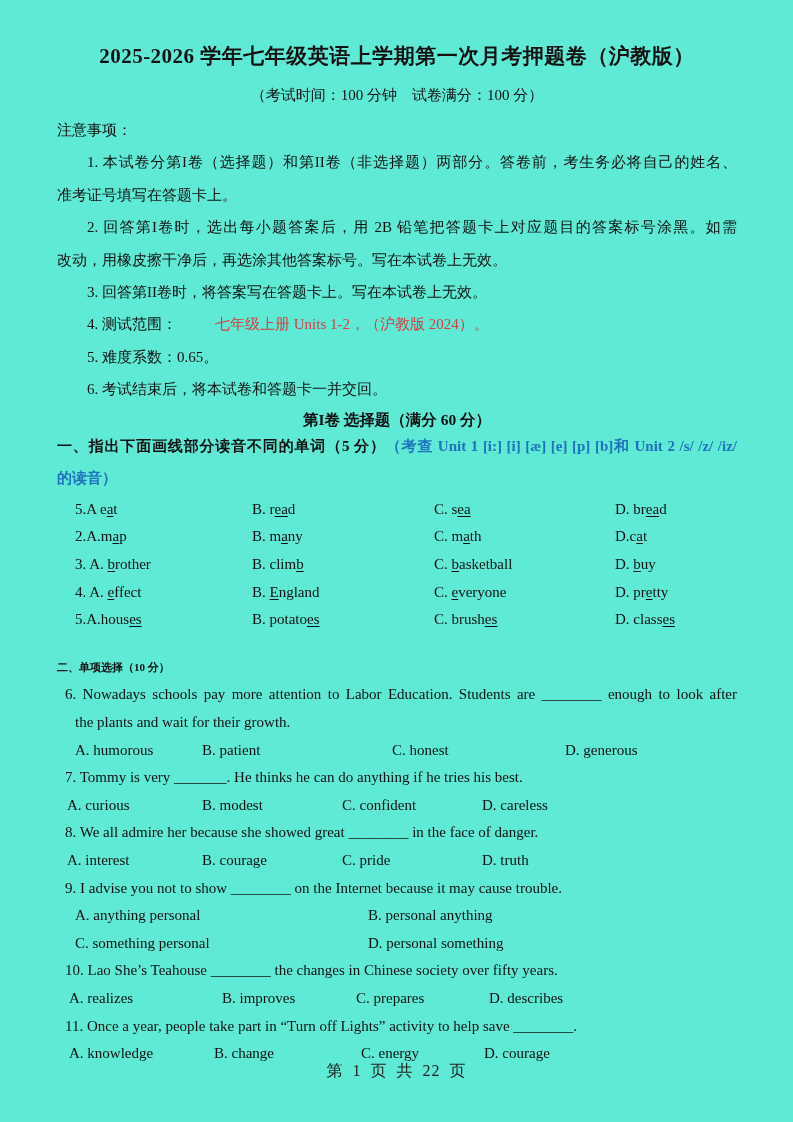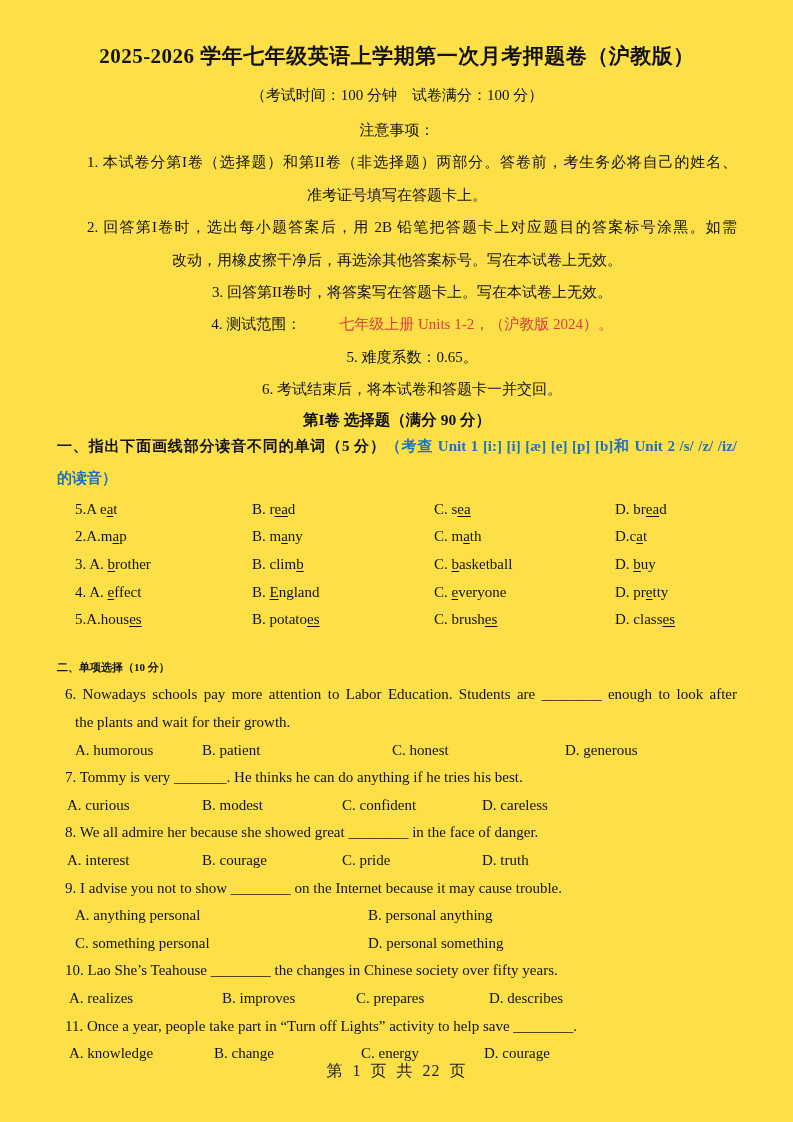--- a/index.html
+++ b/index.html
@@ -2,42 +2,42 @@
 <html lang="zh"><head>
 <meta charset="utf-8">
 <style>
   html,body{margin:0;padding:0;background:#fff;}
   .page{
     position:relative;
     width:793px;height:1122px;
     margin:0 auto;
     box-sizing:border-box;
     padding:40px 56px 0 57px;
-    background:#fde047;
+    background:#5eead4;
     overflow:hidden;
     font-family:"Liberation Serif","DejaVu Serif",serif;
     color:#111;
     font-size:15px;
   }
   .title{
     margin:0;
     font-size:21px;
     font-weight:bold;
     text-align:center;
     line-height:32px;
     letter-spacing:0.5px;
   }
   .subtitle{
     margin-top:12px;
     text-align:center;
     line-height:22px;
     font-size:15px;
   }
   .notes{margin-top:8px;}
-  .nline{line-height:32.4px;text-align:center;}
+  .nline{line-height:32.4px;}
   .indent{text-indent:2em;}
   .stretch{text-align:justify;text-align-last:justify;}
   .red{color:#da3c41;margin-left:38px;}
   .blue{color:#1f72bc;}
   .b{font-weight:bold;}
   .part-heading{
     font-weight:bold;
     text-align:center;
     line-height:27px;
     font-size:15.5px;
@@ -85,21 +85,21 @@
     <div class="nline indent stretch">1. 本试卷分第I卷（选择题）和第II卷（非选择题）两部分。答卷前，考生务必将自己的姓名、</div>
     <div class="nline">准考证号填写在答题卡上。</div>
     <div class="nline indent stretch">2. 回答第I卷时，选出每小题答案后，用 2B 铅笔把答题卡上对应题目的答案标号涂黑。如需</div>
     <div class="nline">改动，用橡皮擦干净后，再选涂其他答案标号。写在本试卷上无效。</div>
     <div class="nline indent">3. 回答第II卷时，将答案写在答题卡上。写在本试卷上无效。</div>
     <div class="nline indent"><span>4. 测试范围：</span><span class="red">七年级上册 Units 1-2，（沪教版 2024）。</span></div>
     <div class="nline indent">5. 难度系数：0.65。</div>
     <div class="nline indent">6. 考试结束后，将本试卷和答题卡一并交回。</div>
   </div>
 
-  <div class="part-heading">第I卷 选择题（满分 90 分）</div>
+  <div class="part-heading">第I卷 选择题（满分 60 分）</div>
 
   <div class="bline stretch"><span class="b">一、指出下面画线部分读音不同的单词（5 分）</span><span class="b blue">（考查 Unit 1 [i:] [i] [æ] [e] [p] [b]和 Unit 2 /s/ /z/ /iz/</span></div>
   <div class="bline sec1-l2"><span class="b blue">的读音）</span></div>
 
   <div class="phonics">
     <div class="prow">
       <div><span>5.A e</span><span class="u">a</span><span>t</span></div>
       <div><span>B. r</span><span class="u">ea</span><span>d</span></div>
       <div><span>C. s</span><span class="u">ea</span><span></span></div>
       <div><span>D. br</span><span class="u">ea</span><span>d</span></div>

